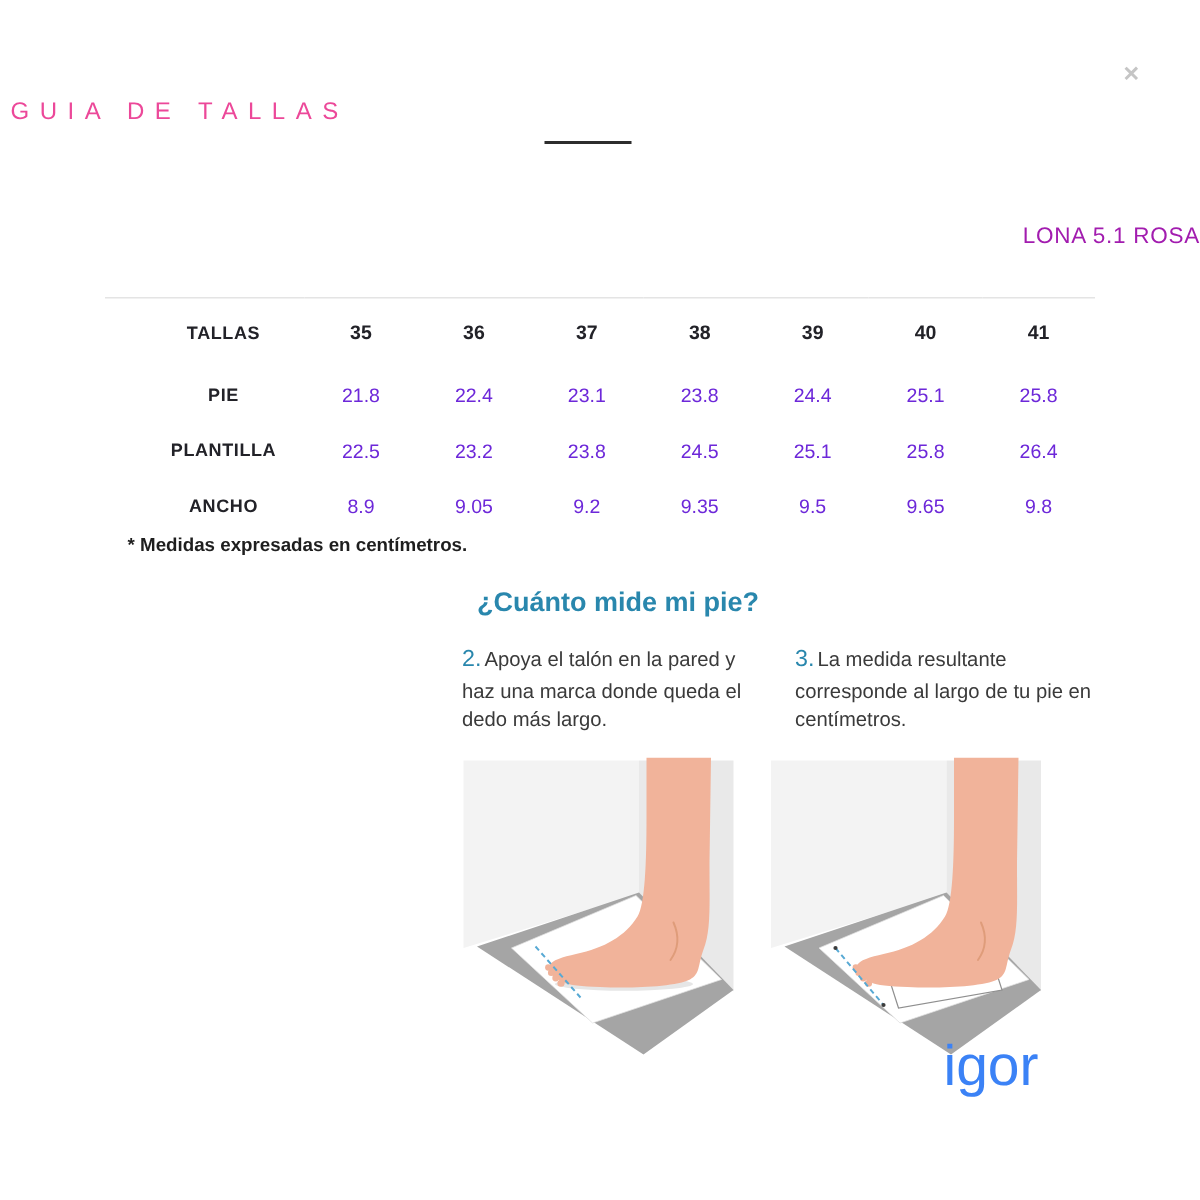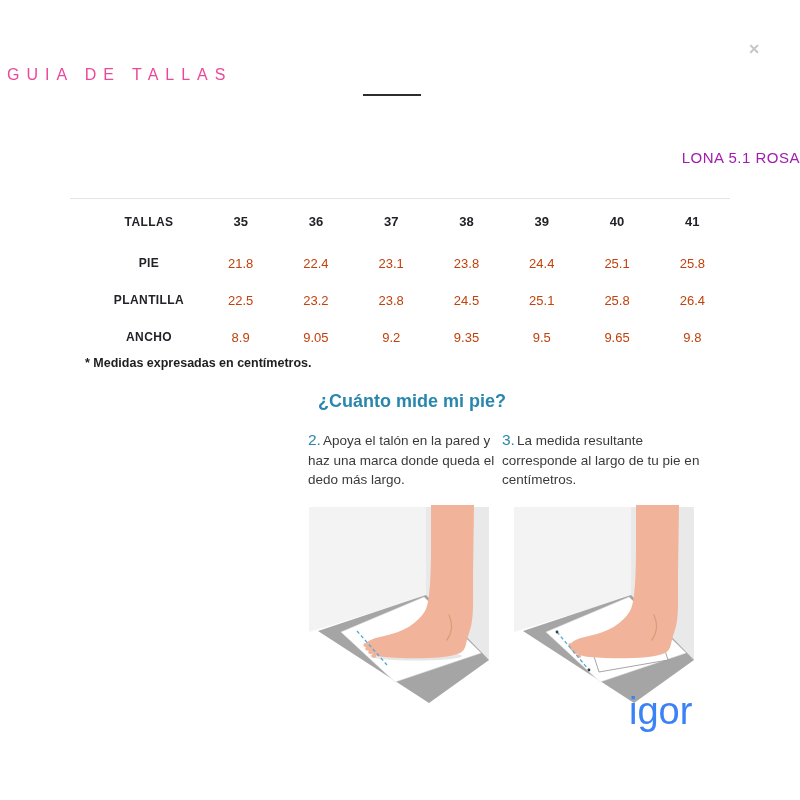--- a/index.html
+++ b/index.html
@@ -36,21 +36,21 @@
 
   
   table.sizes {
     position: absolute; top: 198px; left: 70px;
     width: 660px; border-collapse: collapse;
     border-top: 1px solid #e4e4e4;
   }
   table.sizes td {
     height: 37px; padding: 0;
     text-align: center; vertical-align: middle;
-    font-size: 13px; color: #c2410c;
+    font-size: 13px; color: #6d28d9;
   }
   table.sizes tr.hdr td { height: 46px; font-weight: bold; color: #222228; }
   table.sizes td.lbl {
     width: 133px; text-align: center; padding-left: 25px;
     font-weight: bold; font-size: 12px; letter-spacing: 0.4px; color: #222228;
   }
   .table-note {
     position: absolute; top: 356px; left: 85px;
     font-size: 12.5px; font-weight: bold; color: #1e1e1e;
   }
@@ -60,21 +60,21 @@
     position: absolute; top: 391px; left: 12px; width: 100%;
     text-align: center;
     font-size: 18px; font-weight: 600; color: #2987ad;
   }
   .step {
     position: absolute; top: 429px;
     font-size: 13.5px; line-height: 1.42; color: #3a3a3a;
   }
   .step-1 { left: 97px;  width: 190px; text-align: center; }
   .step-2 { left: 308px; width: 198px; text-align: left; }
-  .step-3 { left: 502px; width: 198px; text-align: left; }
+  .step-3 { left: 530px; width: 198px; text-align: left; }
   .step-num { color: #2987ad; font-size: 15.5px; margin-right: 2px; }
 
   .illo { position: absolute; top: 505px; width: 200px; height: 200px; }
   .illo-1 { left: 95px; }
   .illo-2 { left: 300px; }
   .illo-3 { left: 505px; }
   .illo svg { display: block; width: 200px; height: 200px; }
   .illo-label { font-family: "Liberation Sans", sans-serif; }
 
   .brand-logo {

